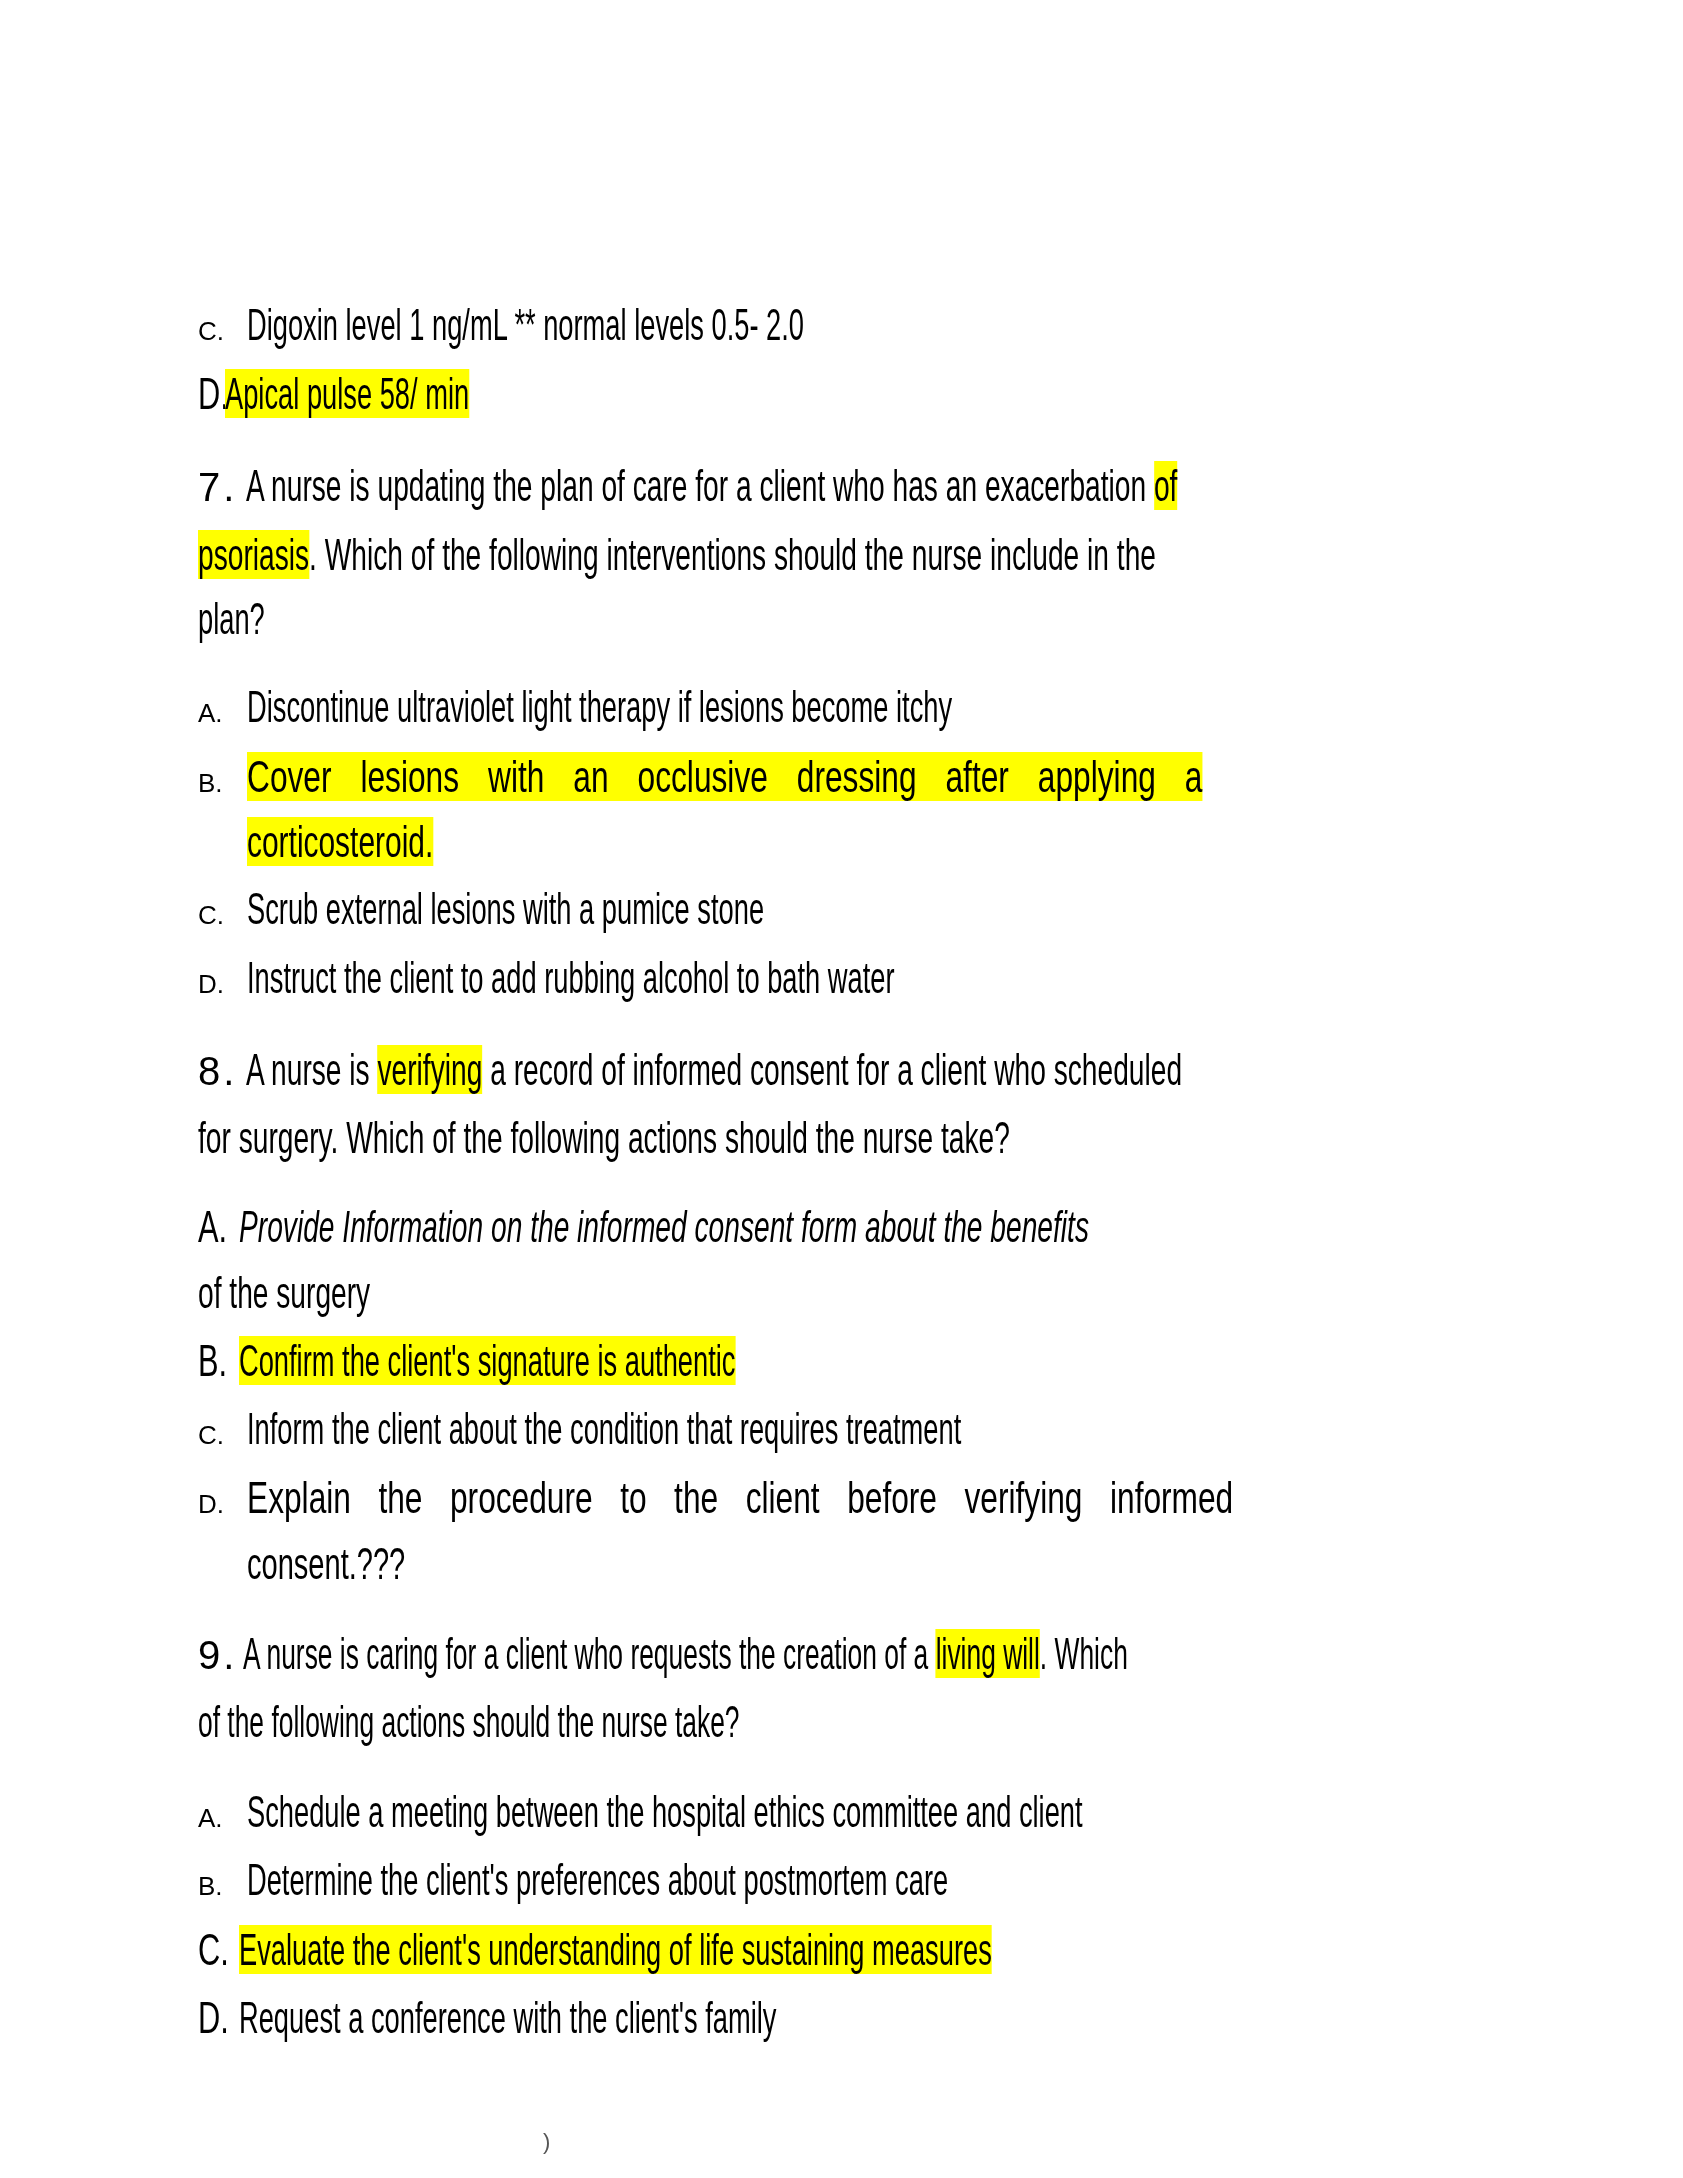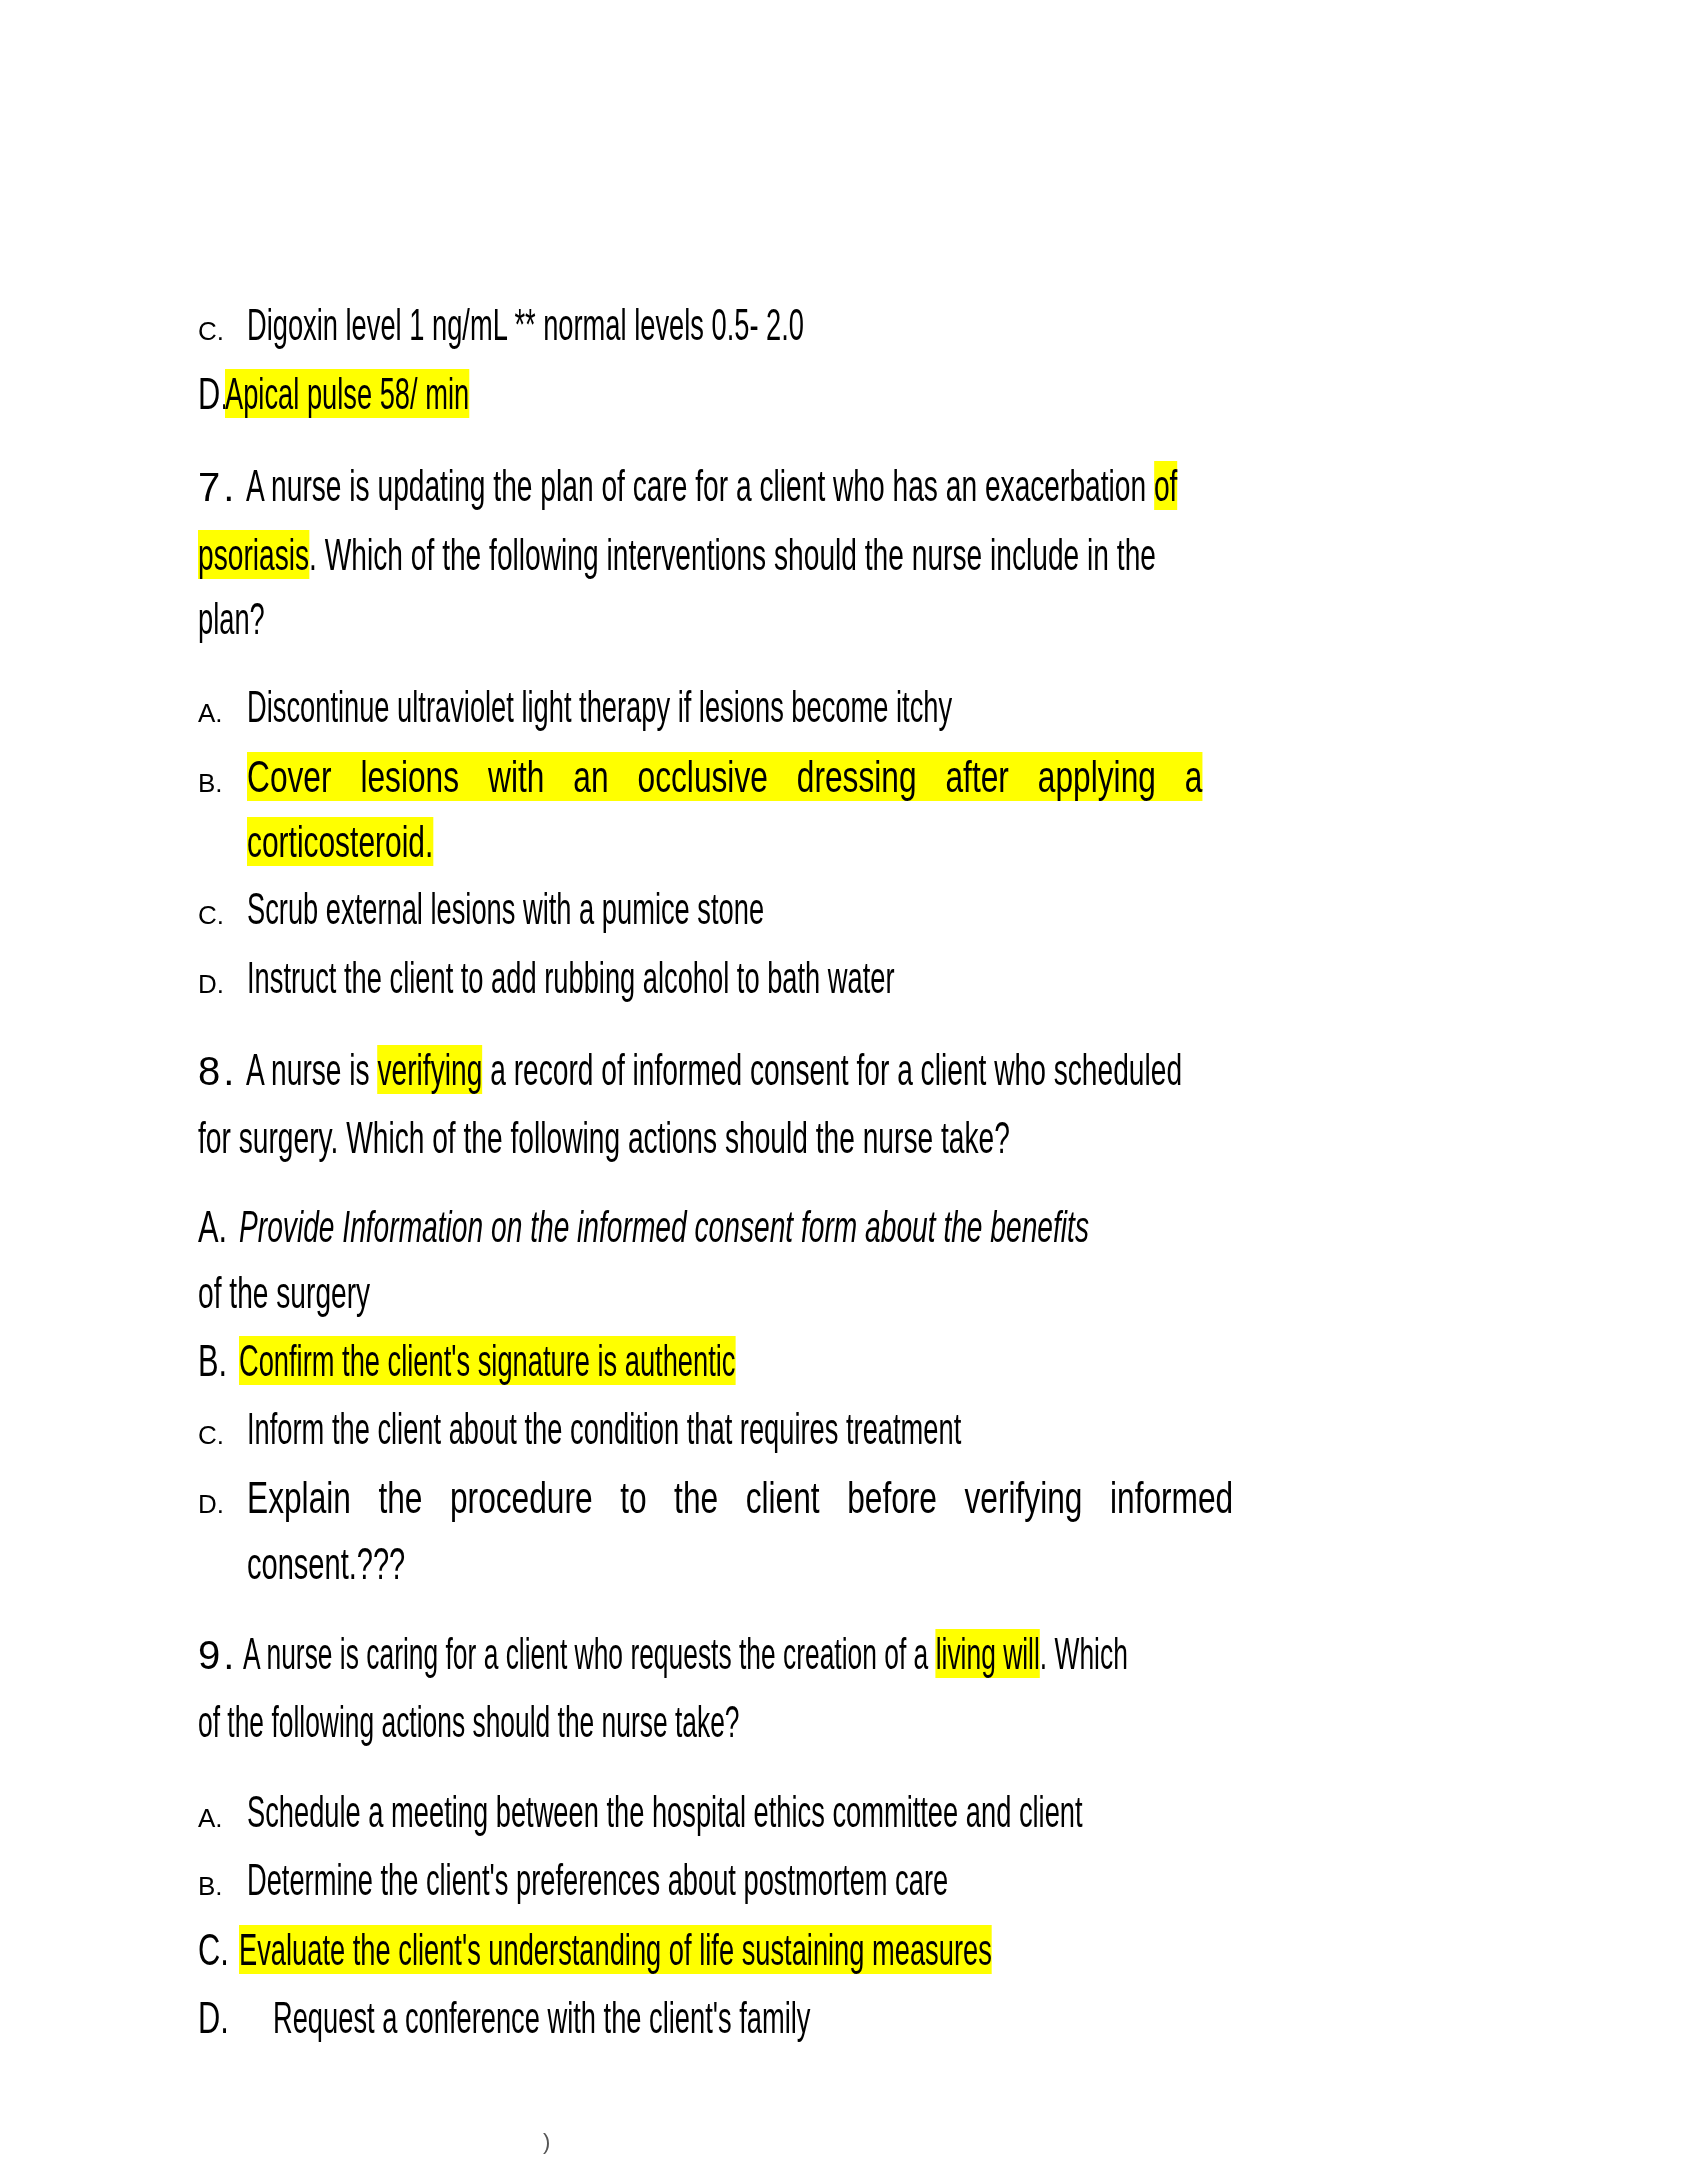--- a/index.html
+++ b/index.html
@@ -106,17 +106,17 @@
 <div class="line" style="top:1852px;">
   <span class="lbl-small">B.</span>
   <span class="opt-text"><span class="cond">Determine the client's preferences about postmortem care</span></span>
 </div>
 <div class="line" style="top:1922px;">
   <span class="cond" style="transform:scaleX(0.7);">C.</span>
   <span class="opt-text" style="left:41px;"><span class="cond"><span class="hl">Evaluate the client's understanding of life sustaining measures</span></span></span>
 </div>
 <div class="line" style="top:1990px;">
   <span class="cond" style="transform:scaleX(0.7);">D.</span>
-  <span class="opt-text" style="left:41px;margin-left:34px;"><span class="cond">Request a conference with the client's family</span></span>
+  <span class="opt-text" style="left:41px;"><span class="cond">Request a conference with the client's family</span></span>
 </div>
 
 <div class="stray">)</div>
 
 
 </body></html>

